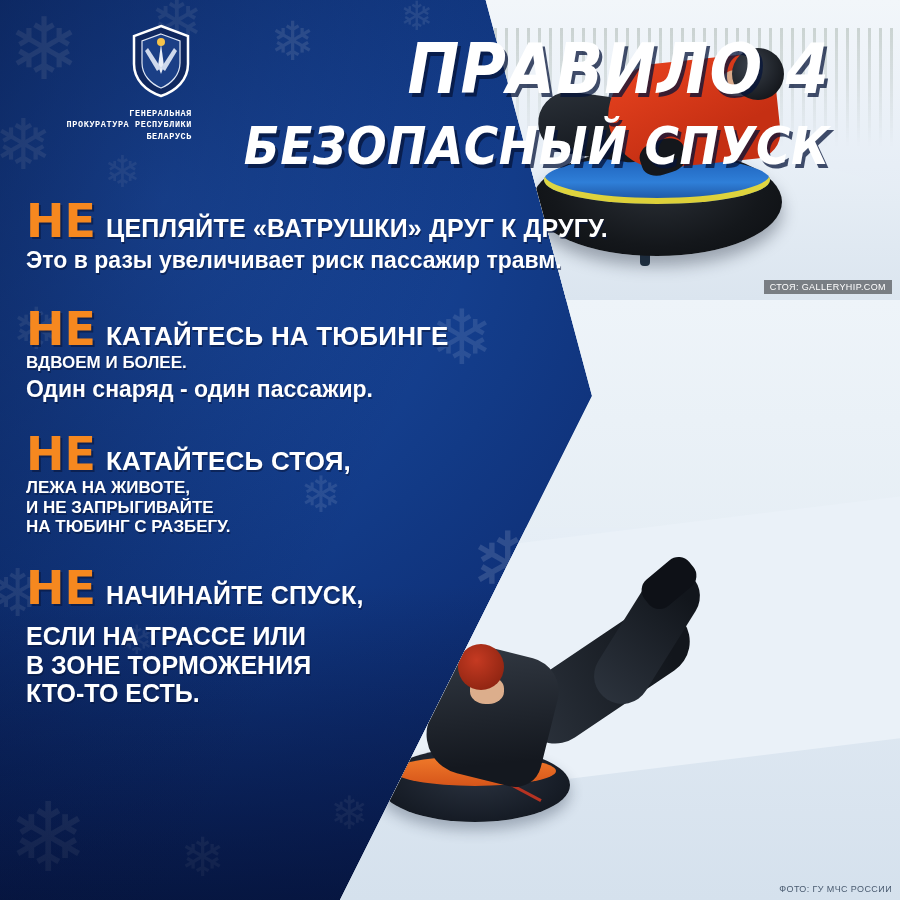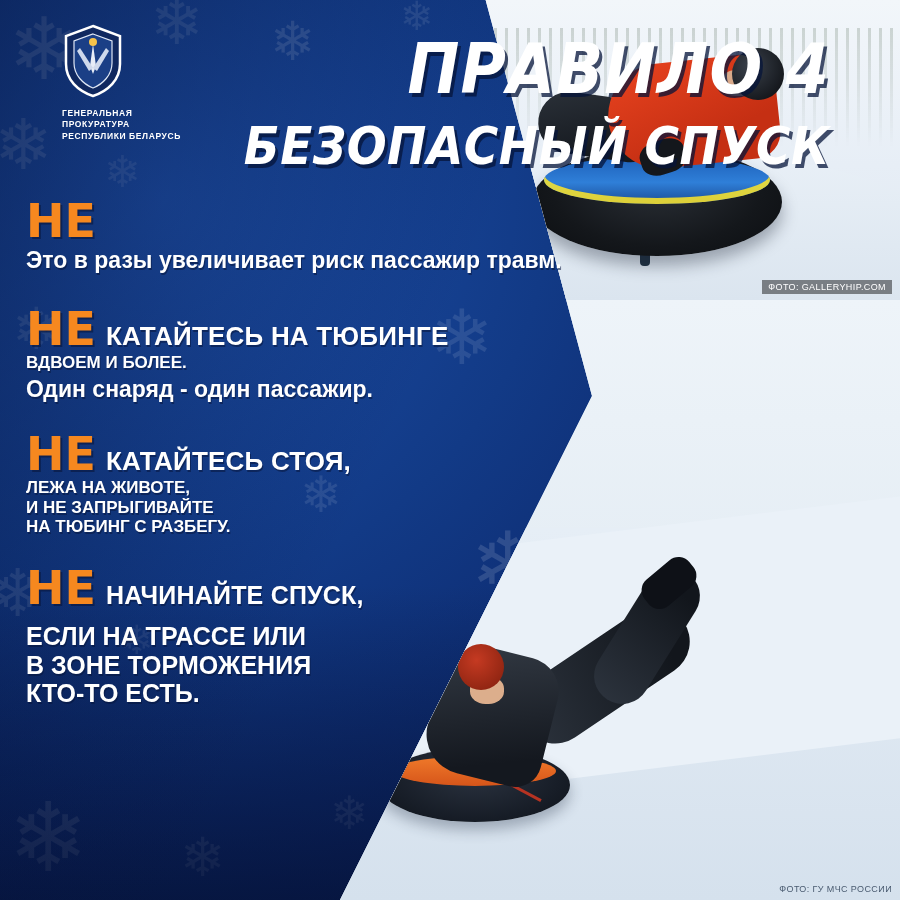--- a/index.html
+++ b/index.html
@@ -247,22 +247,23 @@
     color: #4a5b70;
     white-space: nowrap;
   }
 
   
   .emblem {
     position: absolute;
     left: 62px;
     top: 24px;
     width: 130px;
-    text-align: left;
-    color: #ffffff;
+    text-align: right;
+    color: #ffffff;
+    font-family: Liberation Mono, monospace;
   }
   .emblem-shield {
     width: 62px;
     height: 74px;
     margin: 0 auto 6px;
   }
   .emblem-text {
     font-size: 8.5px;
     font-weight: bold;
     line-height: 1.35;
@@ -403,21 +404,21 @@
       <div class="tiny-person" style="left:152px; bottom:40px;"></div>
       <div class="tiny-tube" style="left:40px; bottom:30px;"></div>
       <div class="tiny-tube" style="left:110px; bottom:24px; background:#2b3f6b;"></div>
       <div class="tiny-person" style="left:300px; bottom:34px; background:#234;"></div>
       <div class="tube-big"></div>
       <div class="rider-pants"></div>
       <div class="rider-body"></div>
       <div class="rider-glove"></div>
       <div class="rider-face"></div>
       <div class="rider-head"></div>
-      <div class="photo-credit">ФОТО: GALLERYHIP.COM</div>
+      <div class="photo-credit">СТОЯ: GALLERYHIP.COM</div>
     </div>
 
     <div class="photo photo-bot">
       <div class="snow-ground"></div>
       <div class="snow-slope"></div>
       <div class="tube-small"></div>
       <div class="rope"></div>
       <div class="flip-legs"></div>
       <div class="flip-legs2"></div>
       <div class="flip-boot"></div>
@@ -443,20 +444,21 @@
   <div class="title-block">
     <div class="rule-title">ПРАВИЛО 4</div>
     <div class="rule-sub">БЕЗОПАСНЫЙ СПУСК</div>
   </div>
 
   <div class="rules">
 
     <div class="rule" id="rule-1">
       <div class="rule-line1">
         <span class="ne">НЕ</span>
+        <span class="cap">ЦЕПЛЯЙТЕ «ВАТРУШКИ» ДРУГ К ДРУГУ.</span>
       </div>
       <div class="note">Это в разы увеличивает риск пассажир травм.</div>
     </div>
 
     <div class="rule" id="rule-2">
       <div class="rule-line1">
         <span class="ne">НЕ</span>
         <span class="cap">КАТАЙТЕСЬ НА ТЮБИНГЕ</span>
       </div>
       <div class="cap-block">ВДВОЕМ И БОЛЕЕ.</div>

